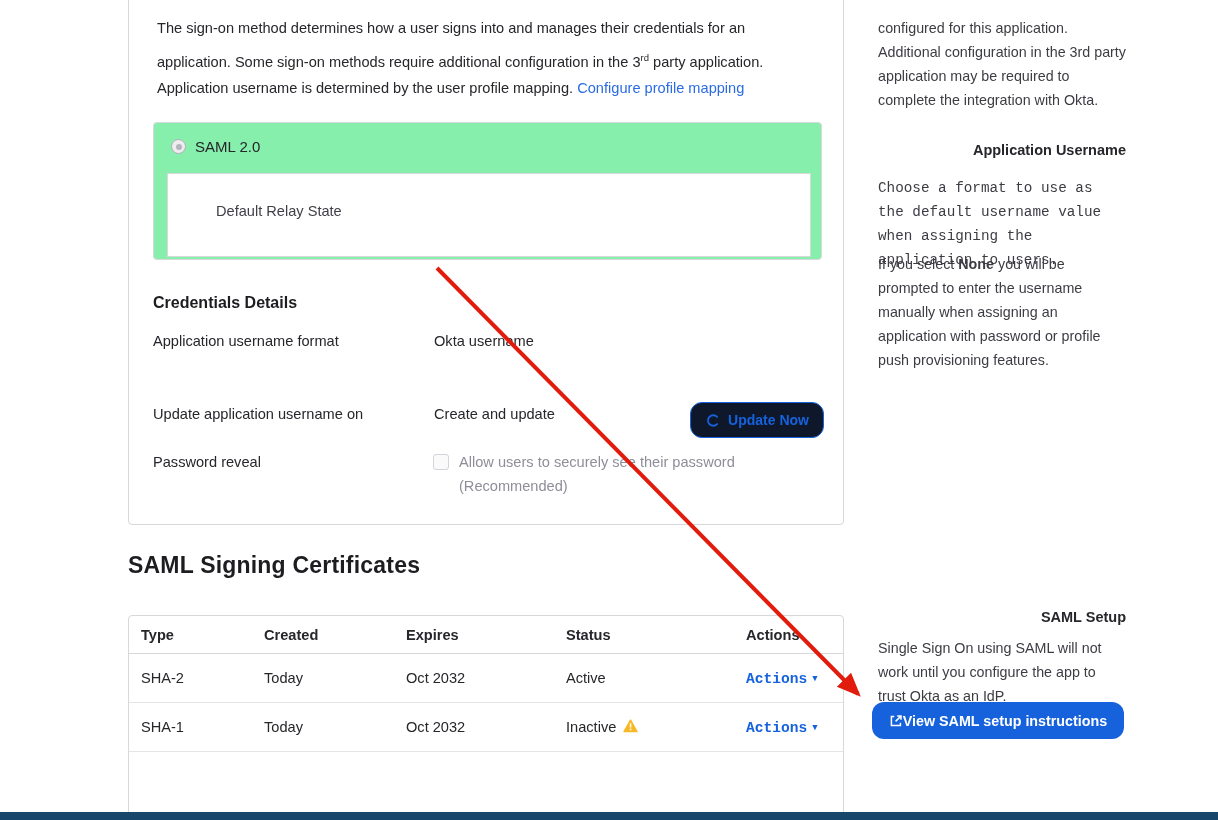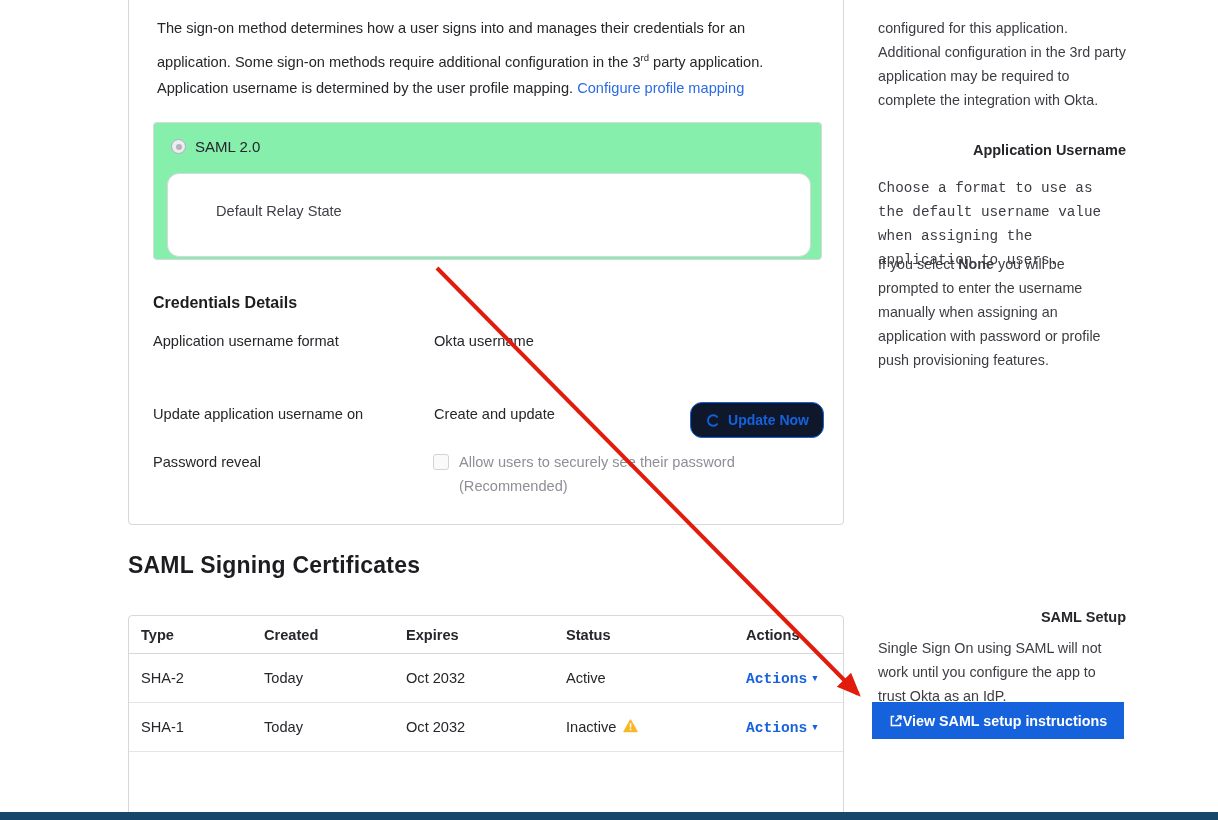--- a/index.html
+++ b/index.html
@@ -23,21 +23,21 @@
   .link { color:#2b6be4; text-decoration:none; cursor:pointer; }
 
   .saml-box { position:absolute; left:24px; top:145px; width:669px; height:138px;
     border:1px solid #d7d7dc; border-radius:4px; background:#86efac; }
   .radio { position:absolute; left:17px; top:16px; width:15px; height:15px;
     border-radius:50%; border:1px solid #aeaeb6; background:#ededf0; }
   .radio::after { content:""; position:absolute; left:3.5px; top:3.5px;
     width:6px; height:6px; border-radius:50%; background:#b4b4bc; }
   .saml-label { position:absolute; left:41px; top:15px; font-size:15px; color:#26262b; }
   .relay-box { position:absolute; left:13px; top:50px; width:644px; height:84px;
-    border:1px solid #d7d7dc; border-radius:12px; background:#fff; }
+    border:1px solid #d7d7dc; border-radius:0; background:#fff; }
   .relay-label { position:absolute; left:48px; top:29px; font-size:14.6px; color:#3f3f46; }
 
   .cred-heading { position:absolute; left:24px; top:317px;
     font-size:16px; font-weight:bold; color:#1d1d21; }
   .cred-label { position:absolute; left:24px; font-size:14.6px; color:#26262b; }
   .cred-value { position:absolute; left:305px; font-size:14.6px; color:#26262b; }
   .row1 { top:356px; } .row2 { top:429px; } .row3 { top:477px; }
 
   .update-now-btn { position:absolute; left:561px; top:425px; width:134px; height:36px;
     background:#0f172a; border:1px solid #1662dd; border-radius:12px;
@@ -75,21 +75,21 @@
     font-size:14.3px; line-height:24px; color:#3c3c43; }
   .sb { position:absolute; left:6px; width:248px; }
   .sb-h { font-weight:bold; color:#26262b; font-size:14.5px;text-align:right; }
   .sb-intro { top:2px; }
   .sb-au-h { top:123px; }
   .sb-au-p1 { top:162px;font-family:Liberation Mono, monospace; }
   .sb-au-p2 { top:238px; }
   .sb-ss-h { top:590px; }
   .sb-ss-p { top:622px; }
   .view-saml-btn { position:absolute; left:0; top:702px; width:252px; height:37px;
-    background:#1662dd; border:none; border-radius:0;
+    background:#1662dd; border:none; border-radius:12px;
     color:#fff; font-weight:bold; font-size:14.3px;
     display:flex; align-items:center; justify-content:center; cursor:pointer;
     font-family:"Liberation Sans", sans-serif; }
 
   
   .footer-bar { position:absolute; left:0; bottom:0; width:1218px; height:8px; background:#17486b; }
   .arrow-overlay { position:absolute; left:0; top:0; width:1218px; height:820px;
     pointer-events:none; z-index:40; }
   .warn-svg { display:inline-block; }
 </style>

